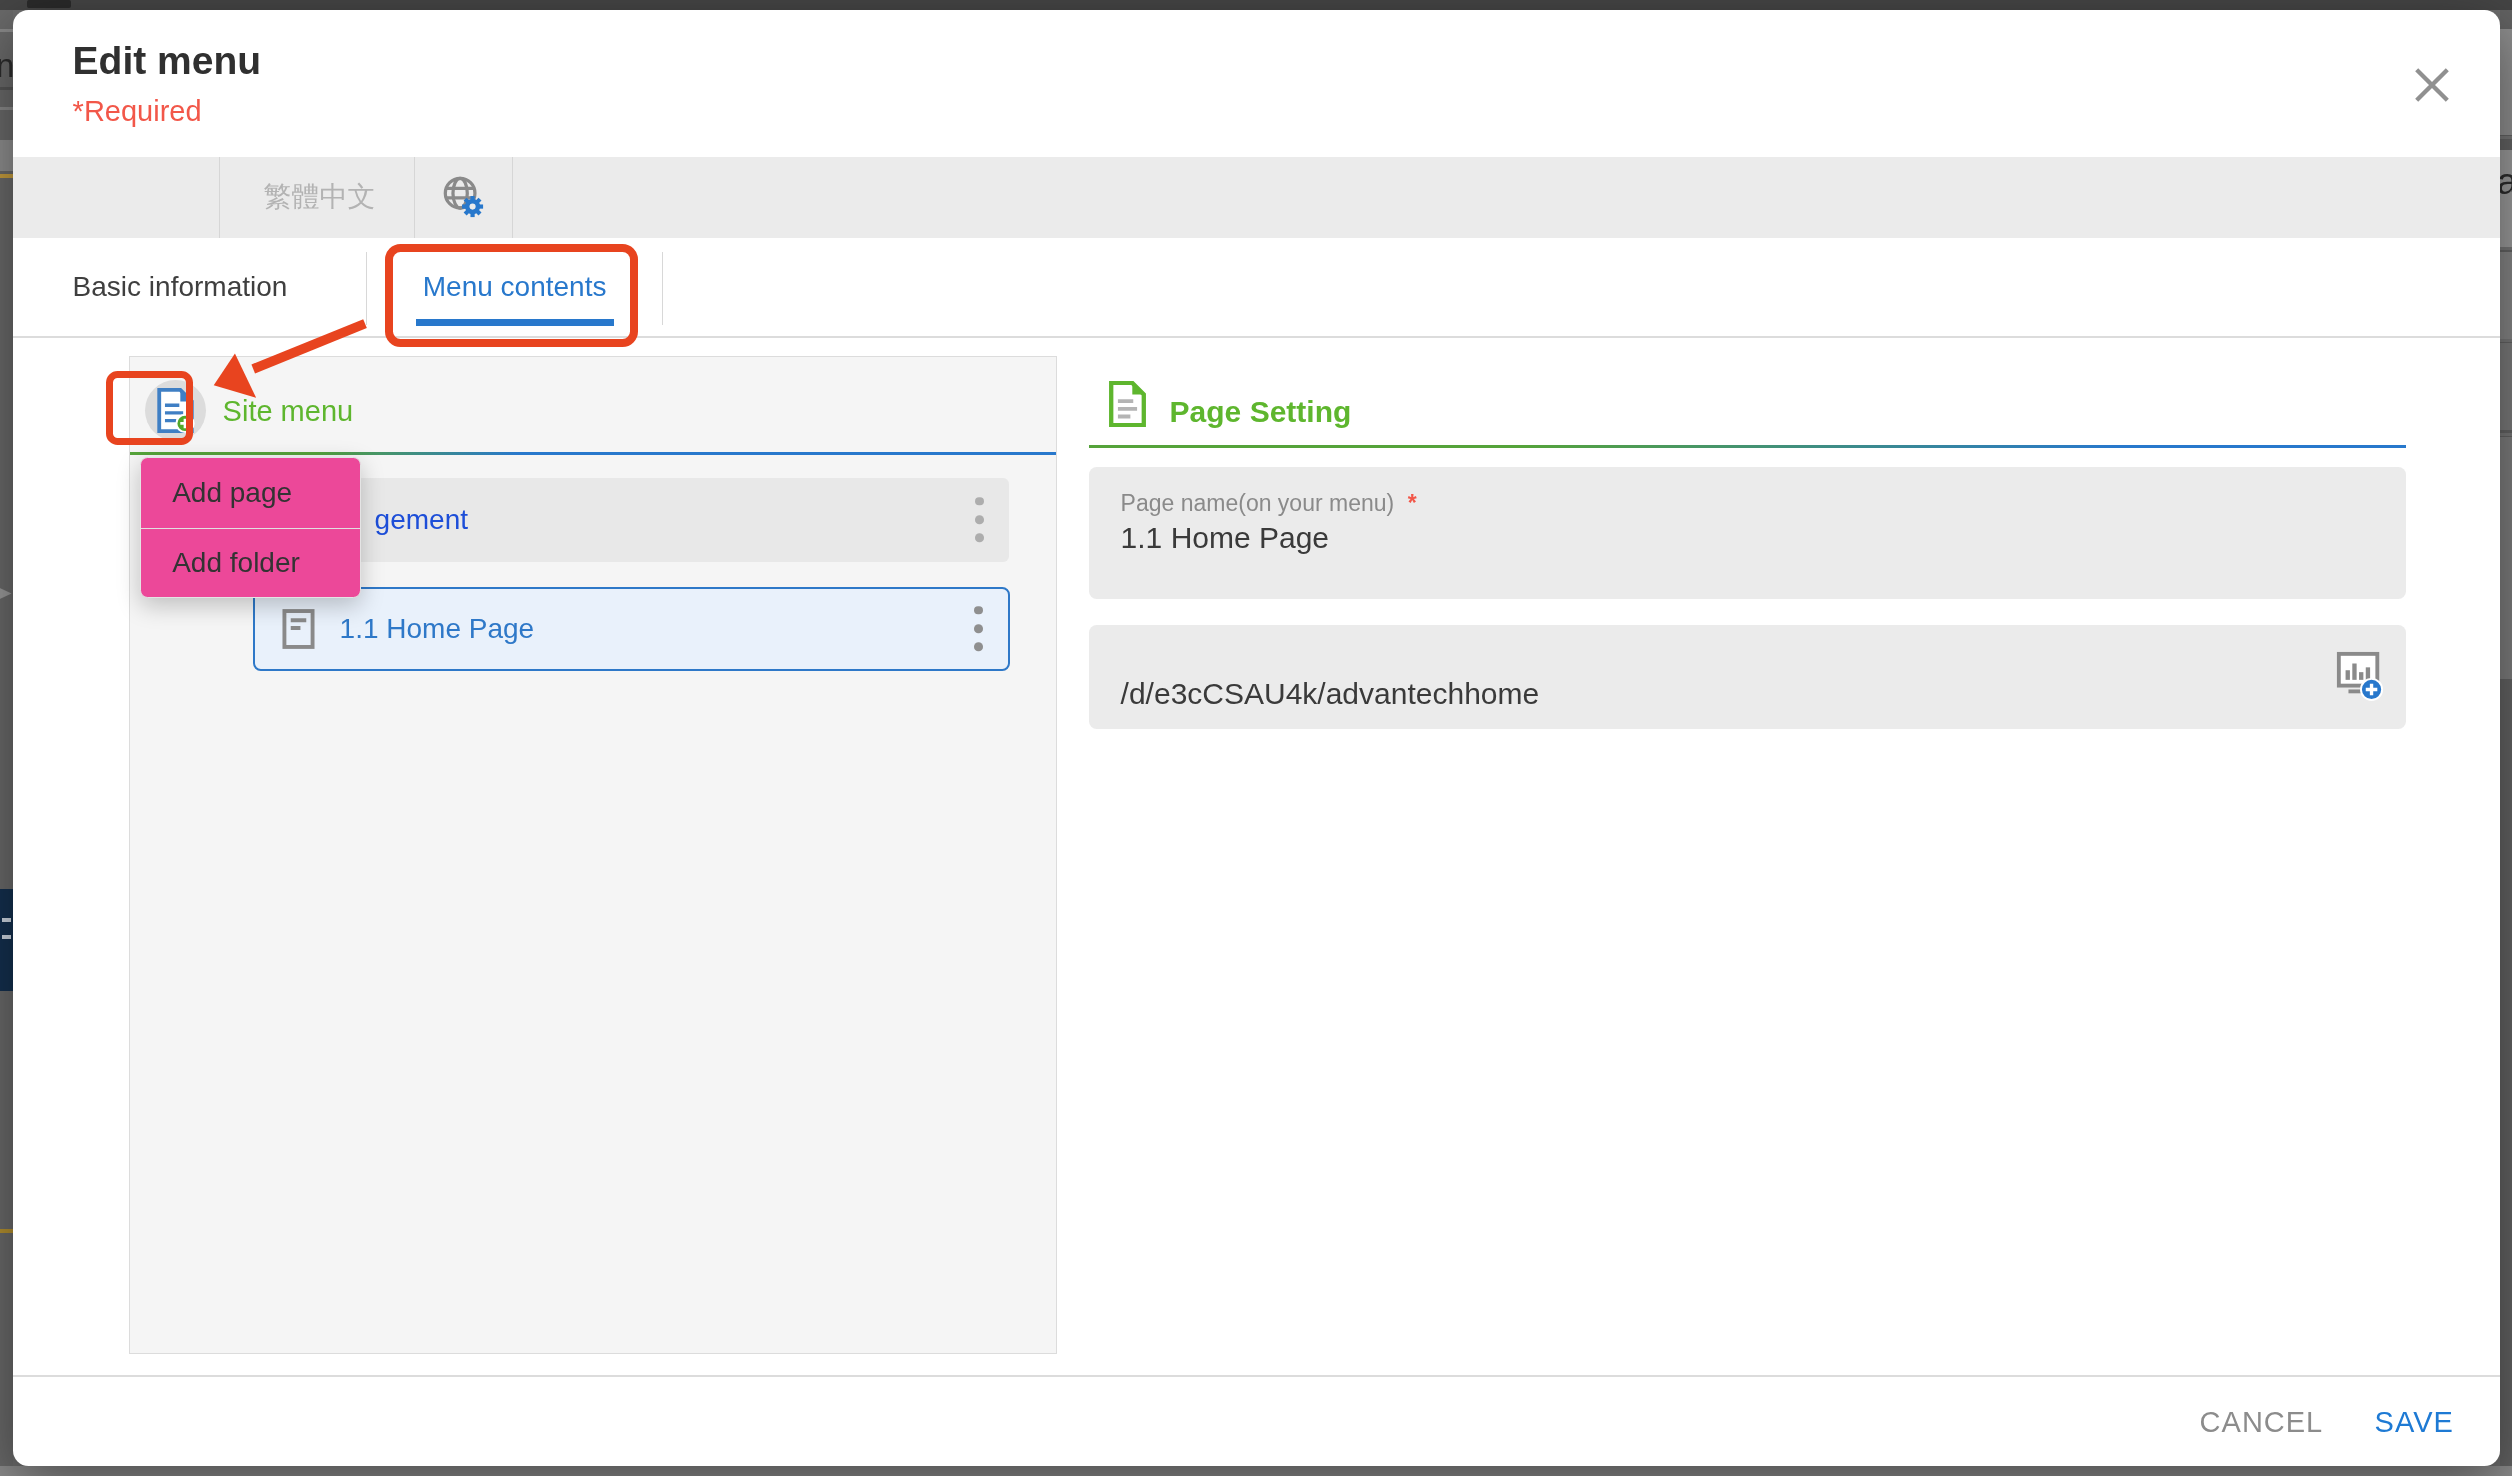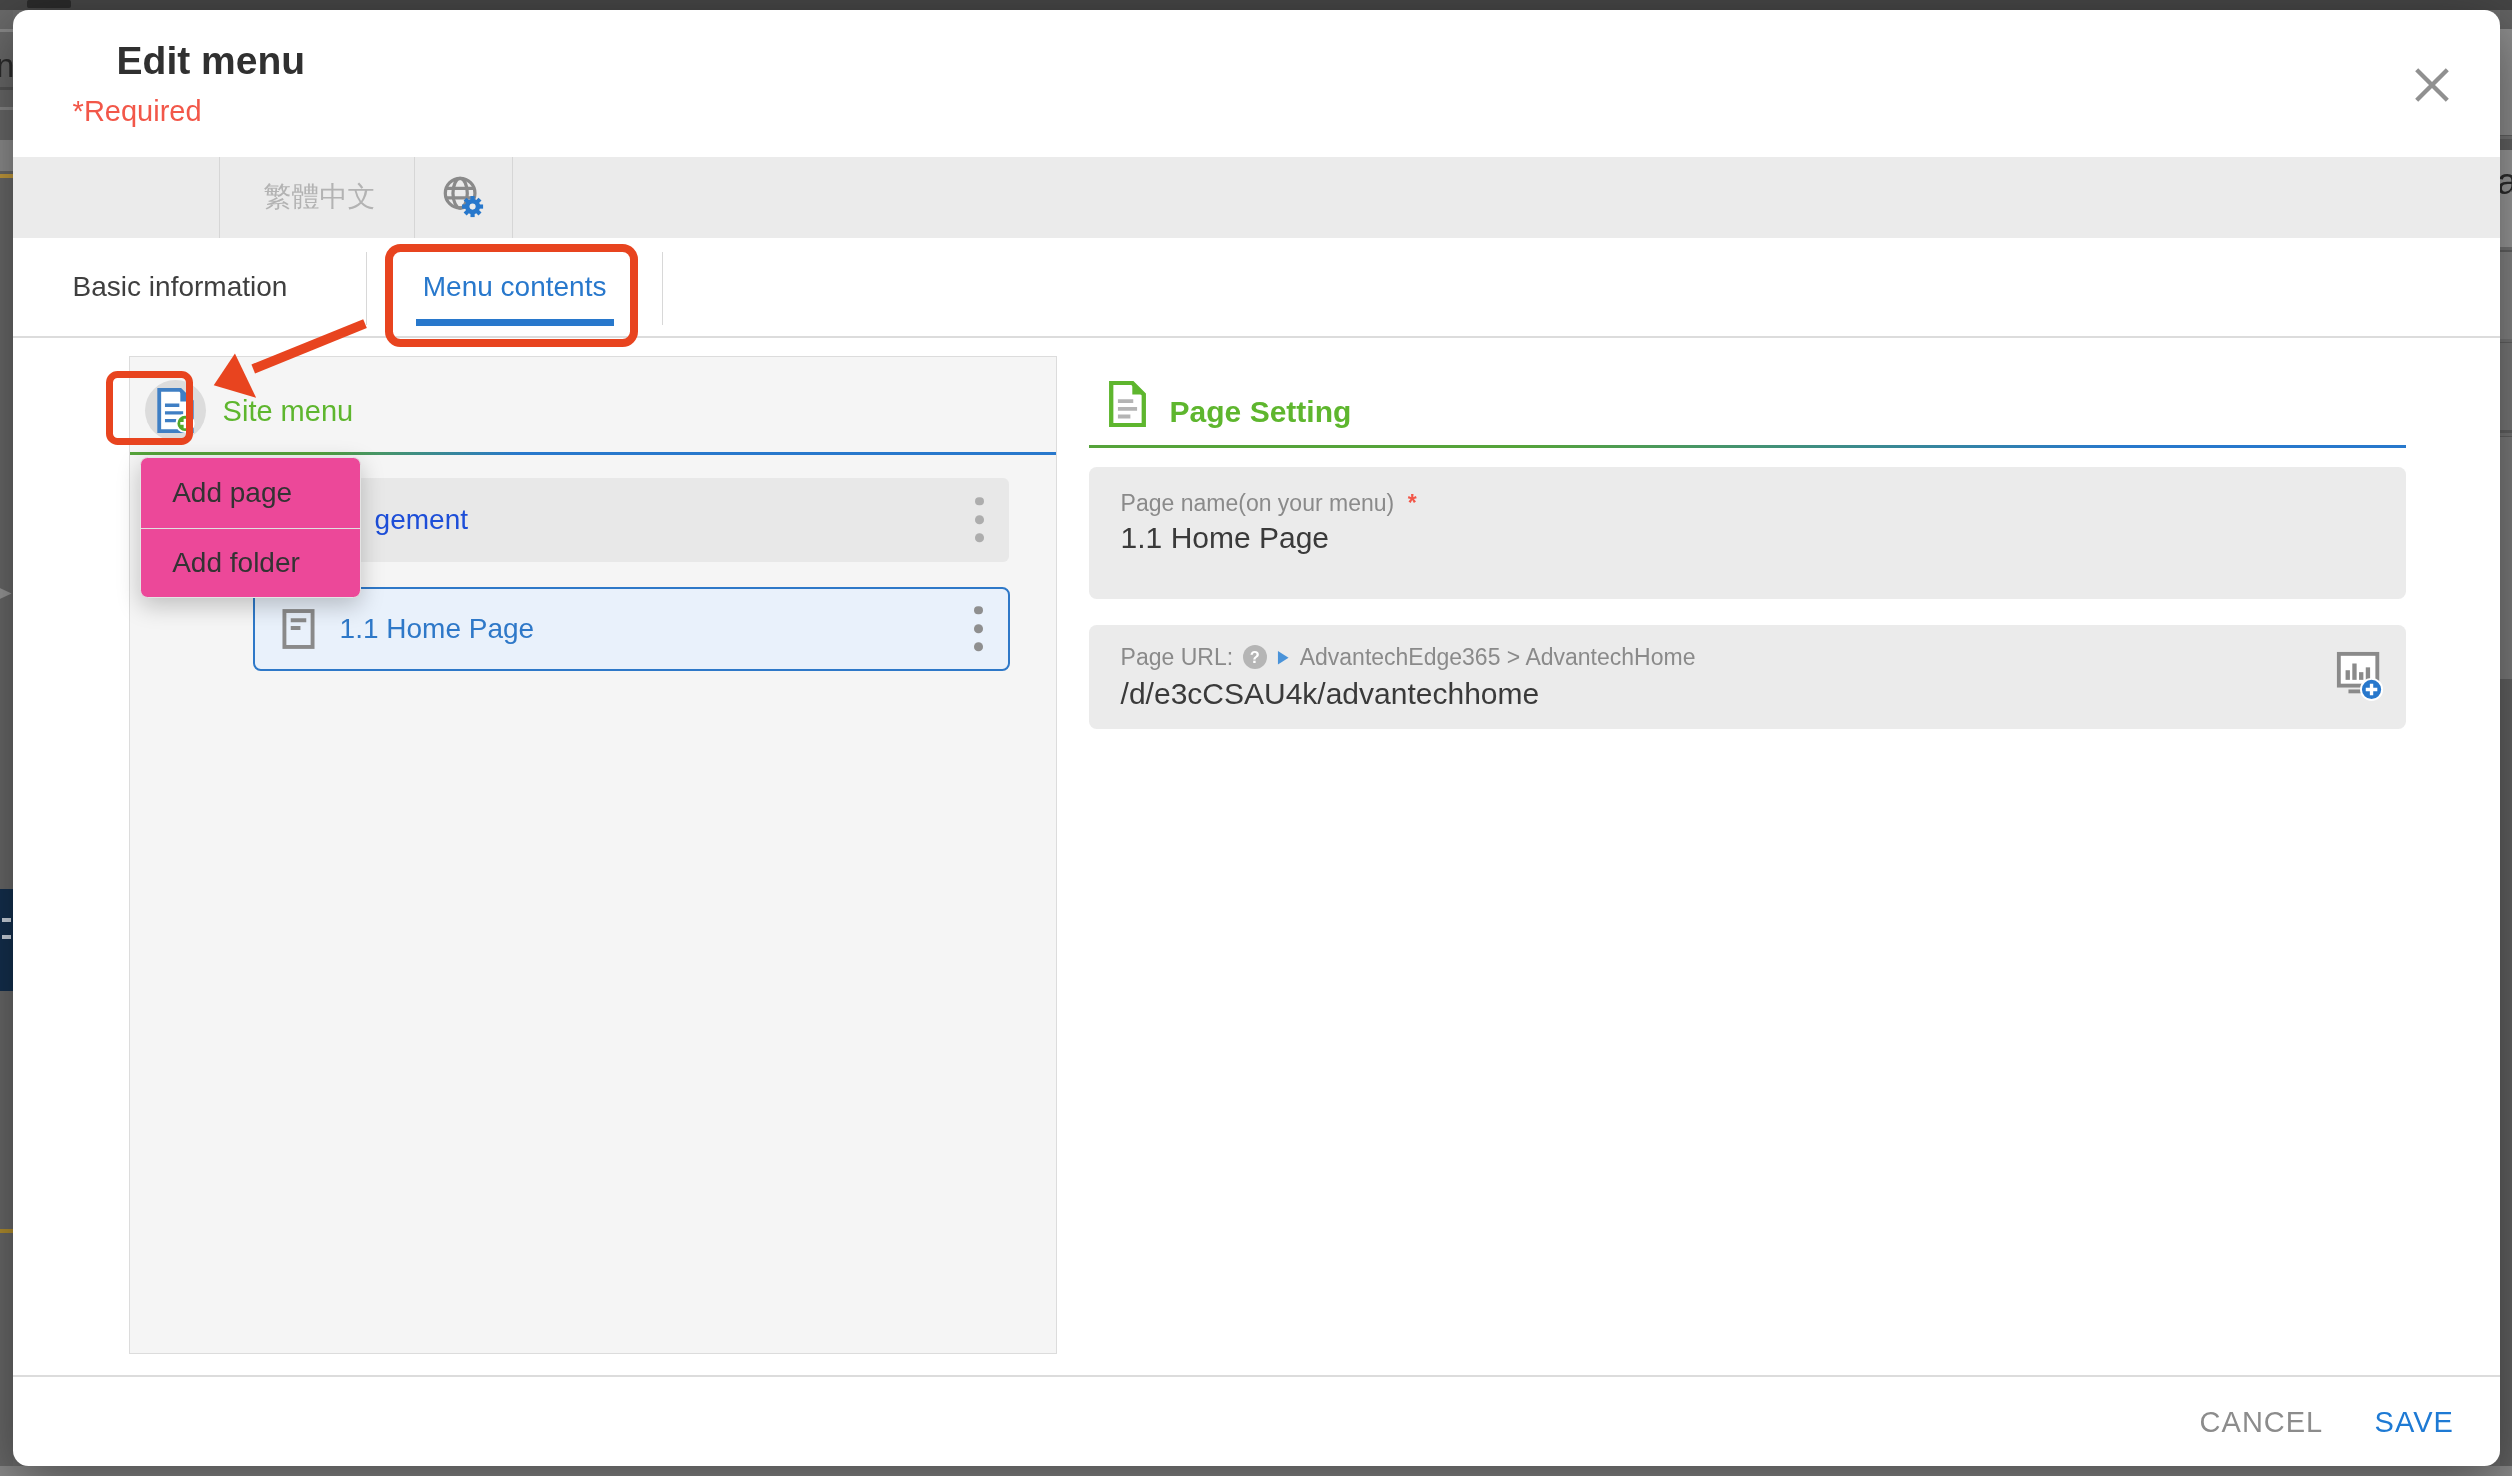--- a/index.html
+++ b/index.html
@@ -24,21 +24,21 @@
   .bk-navy i   { position:absolute; left:1.9px; width:8.7px; height:4.8px; background:#cfd8e3; }
   .bk-band     { position:absolute; left:0; width:12.6px; background:#8f8f8f; }
 
   
   .dialog {
     left:12.6px; top:9.7px; width:2487px; height:1456px;
     background:#ffffff; border-radius:15.5px;
     box-shadow:0 17.4px 58px rgba(0,0,0,.45);
     overflow:hidden;
   }
-  .dlg-title   { left:60px; top:27px; font-size:39px; line-height:48px; font-weight:bold; color:#303030;margin-left:44px; }
+  .dlg-title   { left:60px; top:27px; font-size:39px; line-height:48px; font-weight:bold; color:#303030; }
   .dlg-required{ left:60px; top:85px; font-size:29px; line-height:33px; color:#f25749; }
   .close-btn   { left:2385px; top:41px; width:68px; height:68px; display:flex; align-items:center; justify-content:center; cursor:pointer; }
 
   
   .lang-strip  { left:0; top:147px; width:2487px; height:81px; background:#ebebeb; }
   .lang-tab    { position:absolute; top:0; height:81px; display:flex; align-items:center; justify-content:center; font-size:28px; }
   .lang-en     { left:0; width:200px; background:#ffffff; color:#2878cc; font-weight:500; }
   .lang-zh     { left:206px; width:201px; color:#b3b3b3; border-left:1.9px solid #d6d6d6; }
   .lang-globe  { left:401px; width:99px; border-left:1.9px solid #d6d6d6; border-right:1.9px solid #d6d6d6; }
 
@@ -223,28 +223,20 @@
 
   <div class="card card1">
     <div class="card-label" style="top:23px;">
       <span>Page name(on your menu)</span>
         <span class="req-star">*</span>
     </div>
     <div class="card-value" style="top:54px;">1.1 Home Page</div>
   </div>
 
   <div class="card card2">
-    <div class="card-label" style="top:19.3px;">
-      <span>Page URL:</span>
-      <span class="help-dot">?</span>
-      <svg width="13.5" height="15.5" viewBox="0 0 14 16">
-        <polygon points="2,1 13,8 2,15" fill="#4a93d9"></polygon>
-      </svg>
-      <span>AdvantechEdge365 &gt; AdvantechHome</span>
-    </div>
     <div class="card-value" style="top:52px;">/d/e3cCSAU4k/advantechhome</div>
     <svg class="chart-add" width="50" height="52" viewBox="0 0 52 54">
       <rect x="4" y="4" width="40" height="33" fill="#ffffff" stroke="#8a8a8a" stroke-width="4"></rect>
       <rect x="11" y="21" width="4.5" height="10" fill="#8a8a8a"></rect>
       <rect x="18" y="14" width="4.5" height="17" fill="#8a8a8a"></rect>
       <rect x="25" y="23" width="4.5" height="8" fill="#8a8a8a"></rect>
       <rect x="32" y="18" width="4.5" height="13" fill="#8a8a8a"></rect>
       <path d="M14 43 H34" stroke="#8a8a8a" stroke-width="4"></path>
       <circle cx="38" cy="41" r="11" fill="#2878cc" stroke="#ffffff" stroke-width="2"></circle>
       <path d="M38 35 v12 M32 41 h12" stroke="#ffffff" stroke-width="3.5"></path>

